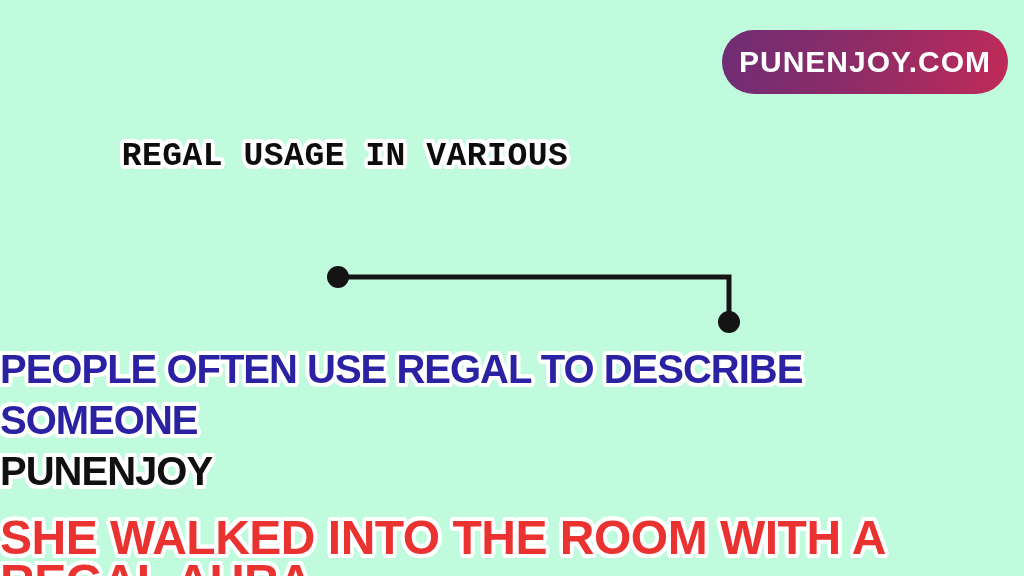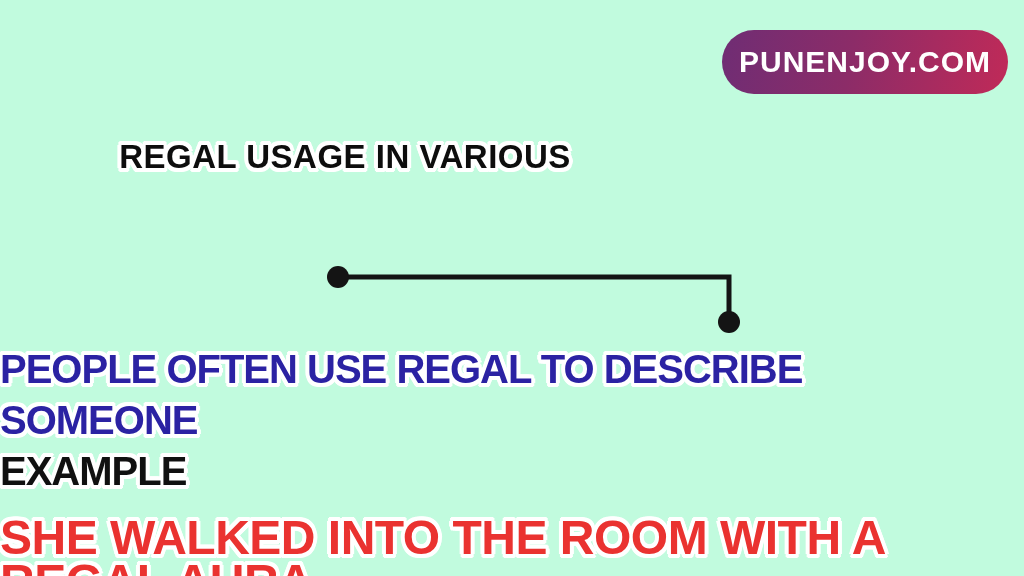--- a/index.html
+++ b/index.html
@@ -51,21 +51,21 @@
   }
 
   
   .title {
     position: absolute;
     top: 129px;
     left: 45px;
     width: 600px;
     margin: 0;
     text-align: center;
-    font-family: Liberation Sans, sans-serif;
+    font-family: Liberation Mono, monospace;
     font-weight: 700;
     font-size: 33px;
     letter-spacing: 0.5px;
     line-height: 55px;
     color: #0d0d0d;
   }
   .title .t-line { display: block; }
 
   
   .connector {
@@ -113,17 +113,17 @@
   </h1>
 
   <svg class="connector" width="1024" height="576" viewBox="0 0 1024 576">
     <path d="M338,277 L729,277 L729,322" fill="none" stroke="#141414" stroke-width="5"></path>
     <circle cx="338" cy="277" r="11" fill="#141414"></circle>
     <circle cx="729" cy="322" r="11" fill="#141414"></circle>
   </svg>
 
   <div class="body-text">
     <span class="line blue outlined">PEOPLE OFTEN USE REGAL TO DESCRIBE SOMEONE</span>
-    <span class="line black outlined">EXAMPLE</span>
+    <span class="line black outlined">PUNENJOY</span>
     <span class="red-line outlined">SHE WALKED INTO THE ROOM WITH A REGAL AURA</span>
   </div>
 
 </div>
 
 </body></html>

